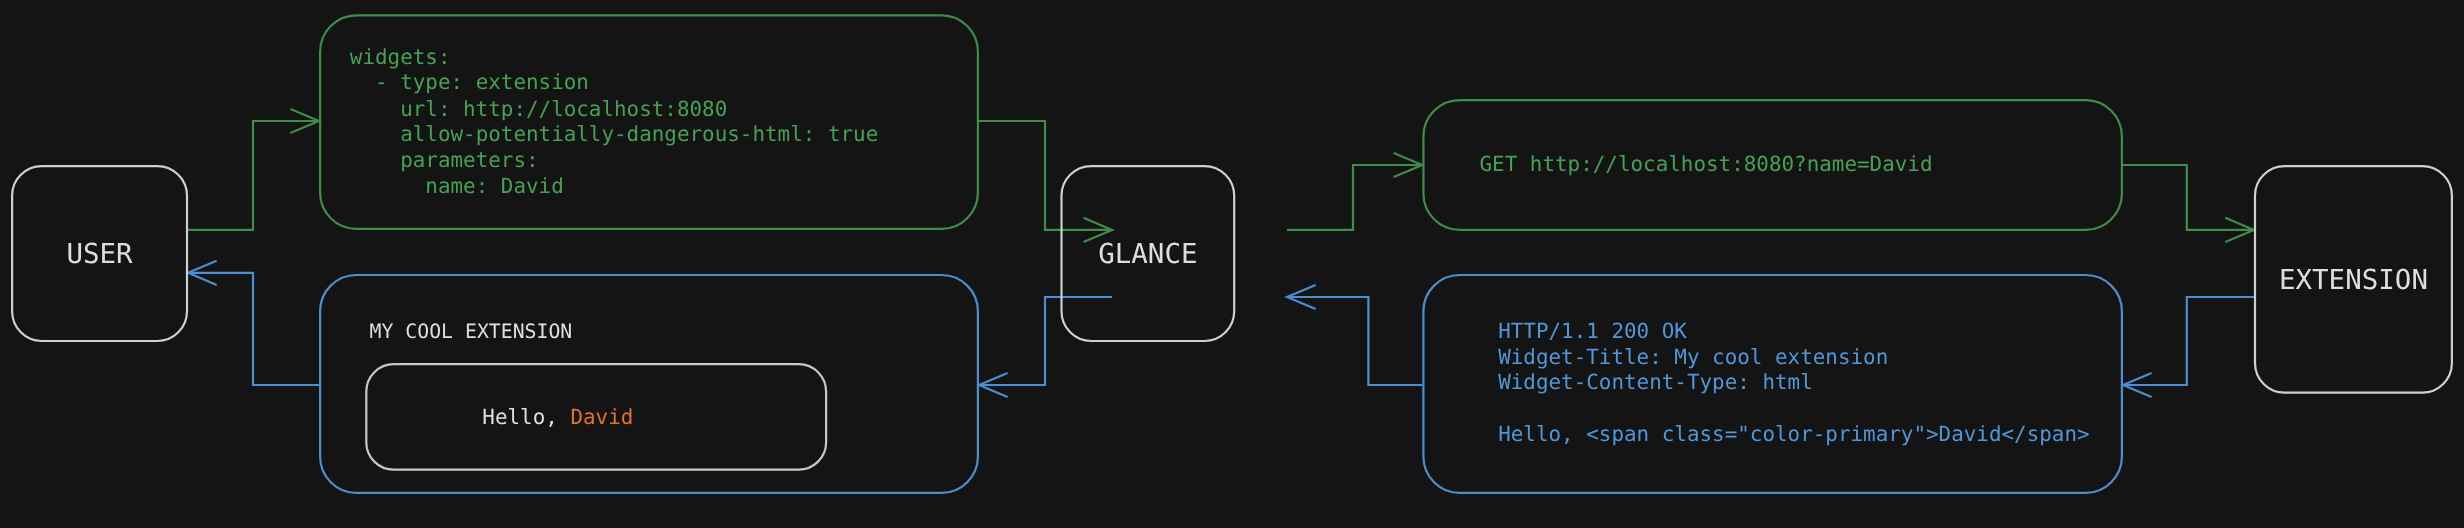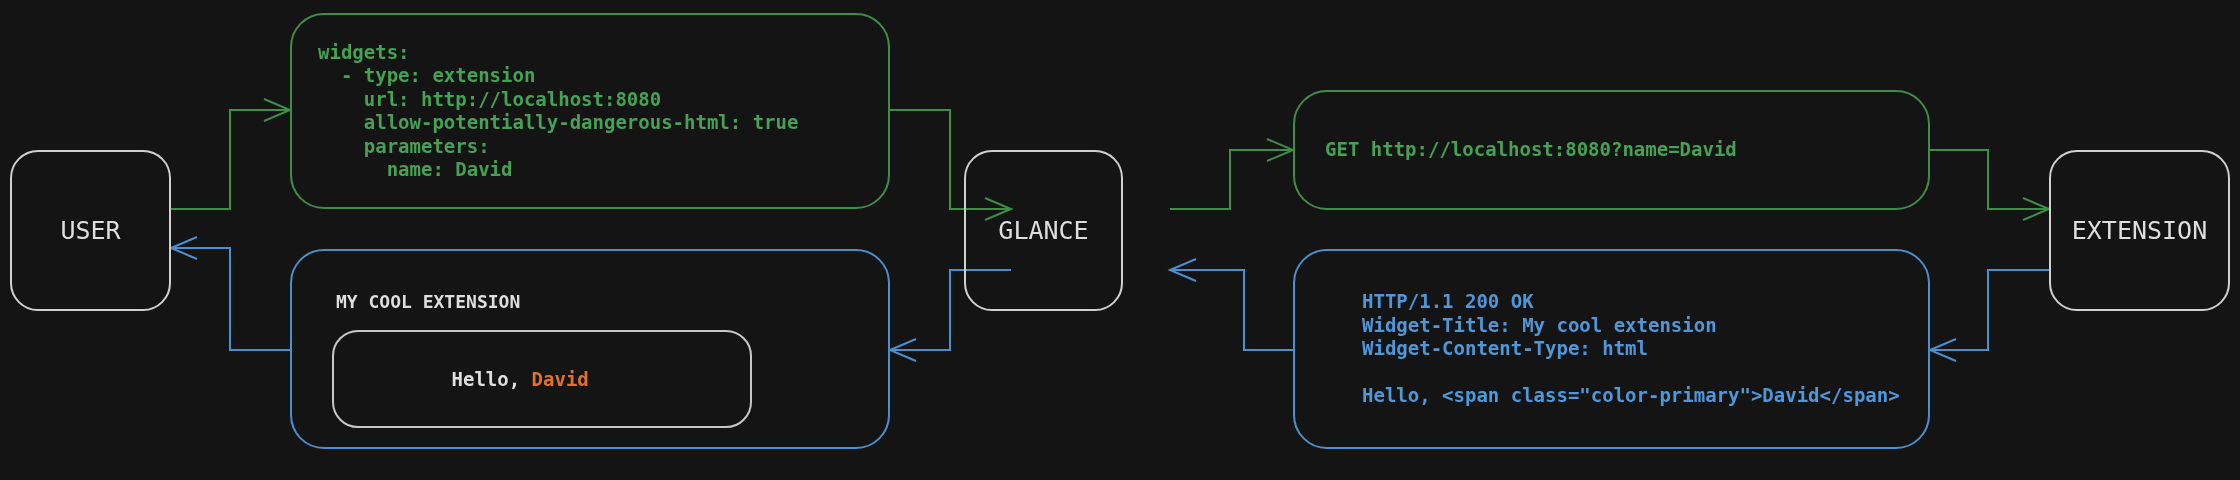--- a/index.html
+++ b/index.html
@@ -18,42 +18,42 @@
   #wires .b{stroke:var(--c-blue);}
 
   .node{
     position:absolute; box-sizing:border-box;
     border:2px solid var(--c-node-border); border-radius:28px;
     display:flex; align-items:center; justify-content:center;
     color:var(--c-text); font-size:25px; white-space:pre;
   }
   .node-user{left:10px; top:150px; width:161px; height:161px;}
   .node-glance{left:964px; top:150px; width:159px; height:161px;}
-  .node-extension{left:2049px; top:150px; width:181px; height:161px;}
+  .node-extension{left:2049px; top:150px; width:181px; height:208px;}
 
-  .msg{position:absolute; box-sizing:border-box; border-radius:34px; display:flex; align-items:center;font-weight:bold;}
+  .msg{position:absolute; box-sizing:border-box; border-radius:34px; display:flex; align-items:center;}
   .msg pre{margin:0; font-size:19px; line-height:23.5px; white-space:pre;}
 
   .msg-config{left:290px; top:13px; width:600px; height:196px; border:2px solid var(--c-green);}
   .msg-config pre{padding-left:26px; color:var(--c-green-text);}
 
   .msg-get{left:1293px; top:90px; width:637px; height:120px; border:2px solid var(--c-green);}
-  .msg-get pre{padding-left:30px; color:var(--c-green-text);}
+  .msg-get pre{padding-left:50px; color:var(--c-green-text);}
 
   .msg-response{left:1293px; top:249px; width:637px; height:200px; border:2px solid var(--c-blue);}
   .msg-response pre{padding-left:67px; color:var(--c-blue-text);}
 
   .msg-widget{left:290px; top:249px; width:600px; height:200px; border:2px solid var(--c-blue); display:block;}
   .widget-title{position:absolute; left:44px; top:40px; color:var(--c-text); font-size:18px; white-space:pre;}
   .widget-inner{
     position:absolute; left:40px; top:79px; width:420px; height:98px; box-sizing:border-box;
     border:2px solid var(--c-inner-border); border-radius:26px;
     display:flex; align-items:center;
   }
-  .greet{padding-left:26px; font-size:19px; color:var(--c-text); white-space:pre;}
+  .greet{padding-left:13px; font-size:19px; color:var(--c-text); white-space:pre;}
   .greet .name{color:var(--c-orange);}
 </style>
 </head>
 <body>
 
 <div id="canvas">
 
   <svg id="wires" width="2240" height="480" viewBox="0 0 2240 480">
 
     <g>

